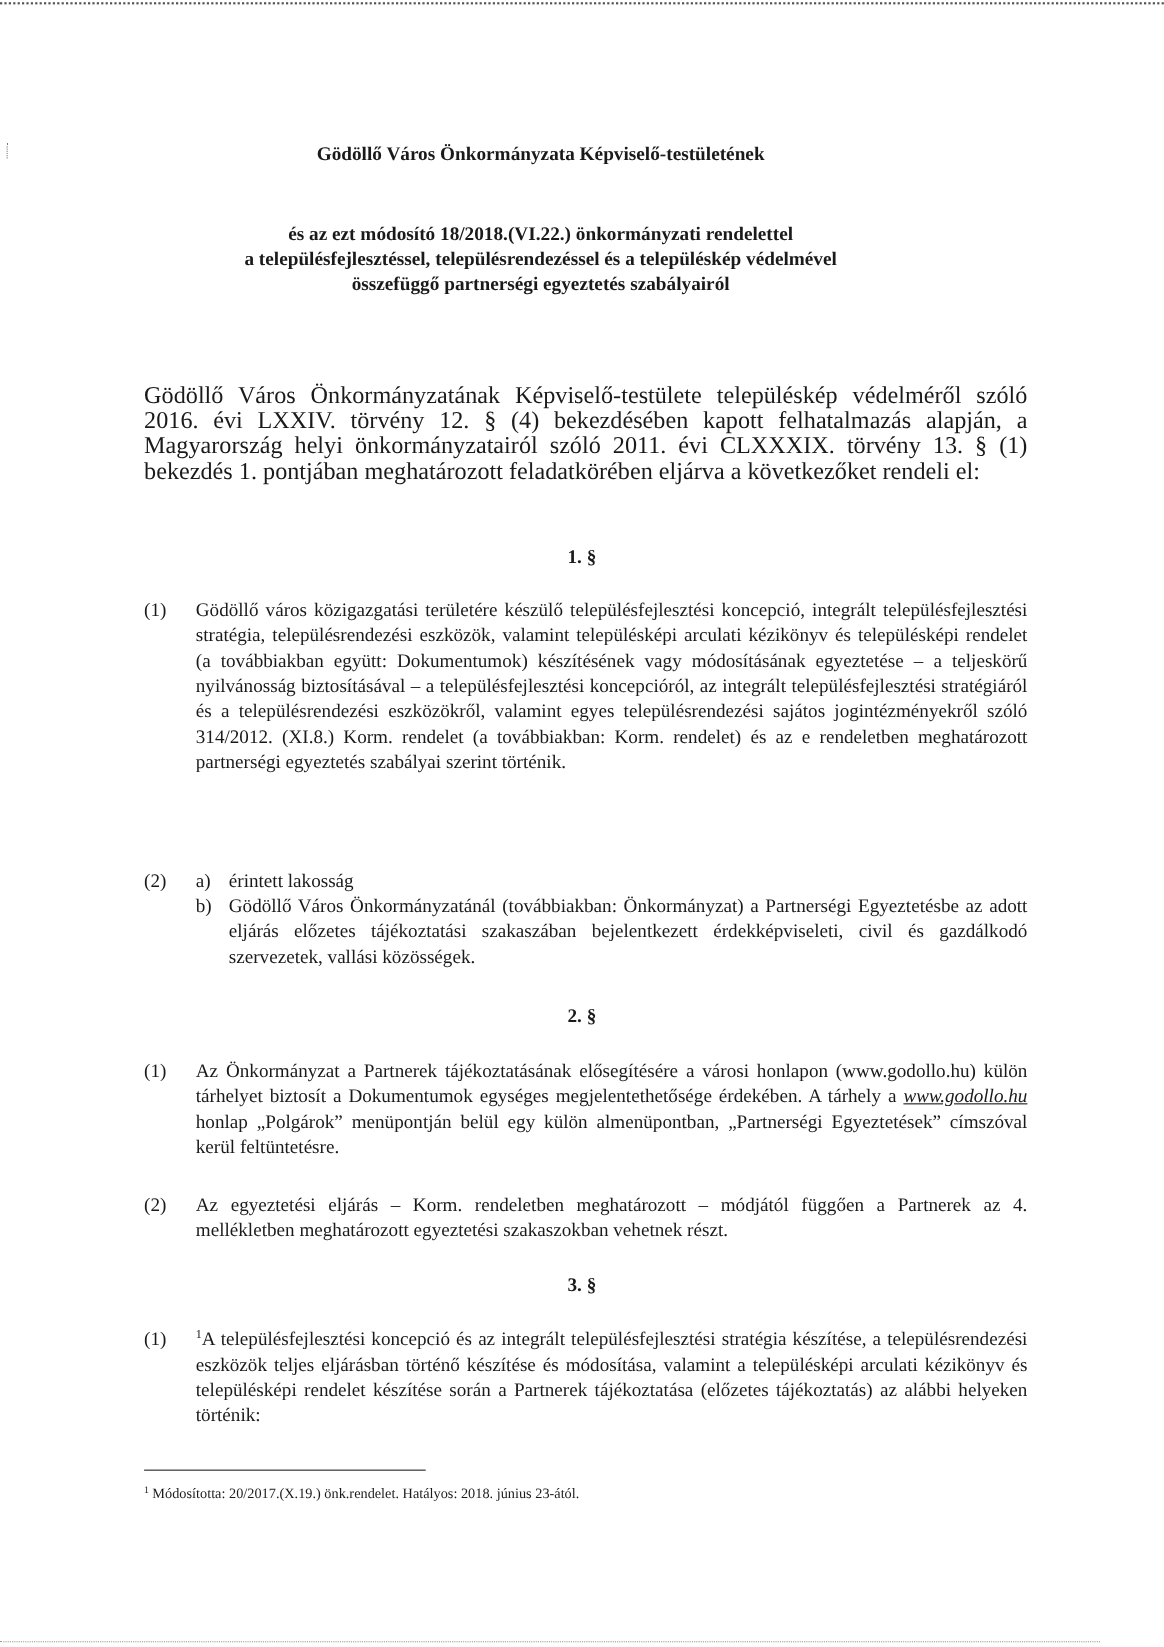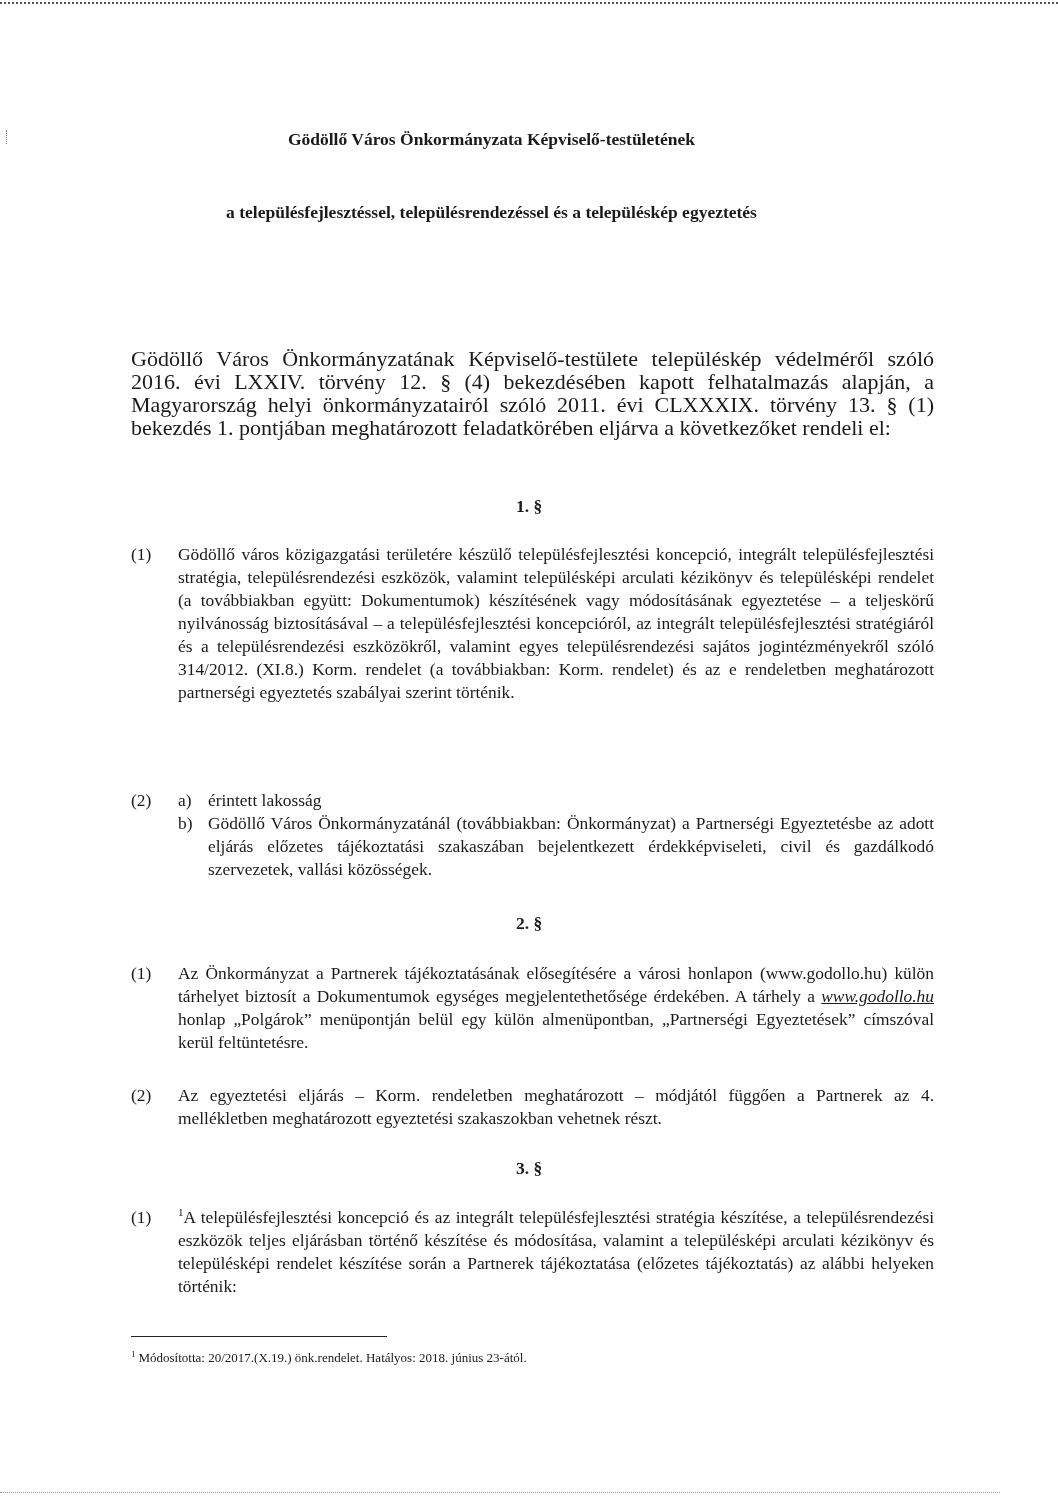--- a/index.html
+++ b/index.html
@@ -139,21 +139,23 @@
 <body>
 
 <div class="scan-top"></div>
 <div class="scan-left-mark"></div>
 
 <div class="title-block title1">
   <span class="title-line">Gödöllő Város Önkormányzata Képviselő-testületének</span>
 </div>
 
 <div class="title-block title2">
-  <span class="title-line">a településfejlesztéssel, településrendezéssel és a településkép egyeztetés</span>
+  <span class="title-line">és az ezt módosító 18/2018.(VI.22.) önkormányzati rendelettel</span>
+  <span class="title-line">a településfejlesztéssel, településrendezéssel és a településkép védelmével</span>
+  <span class="title-line">összefüggő partnerségi egyeztetés szabályairól</span>
 </div>
 
 <div class="para intro">Gödöllő Város Önkormányzatának Képviselő-testülete településkép védelméről szóló 2016. évi LXXIV. törvény 12. § (4) bekezdésében kapott felhatalmazás alapján, a Magyarország helyi önkormányzatairól szóló 2011. évi CLXXXIX. törvény 13. § (1) bekezdés 1. pontjában meghatározott feladatkörében eljárva a következőket rendeli el:</div>
 
 <div class="sect s1">1. §</div>
 
 <div class="item i1-1">
   <span class="num">(1)</span>
   <div class="body">Gödöllő város közigazgatási területére készülő településfejlesztési koncepció, integrált településfejlesztési stratégia, településrendezési eszközök, valamint településképi arculati kézikönyv és településképi rendelet (a továbbiakban együtt: Dokumentumok) készítésének vagy módosításának egyeztetése – a teljeskörű nyilvánosság biztosításával – a településfejlesztési koncepcióról, az integrált településfejlesztési stratégiáról és a településrendezési eszközökről, valamint egyes településrendezési sajátos jogintézményekről szóló 314/2012. (XI.8.) Korm. rendelet (a továbbiakban: Korm. rendelet) és az e rendeletben meghatározott partnerségi egyeztetés szabályai szerint történik.</div>
 </div>

